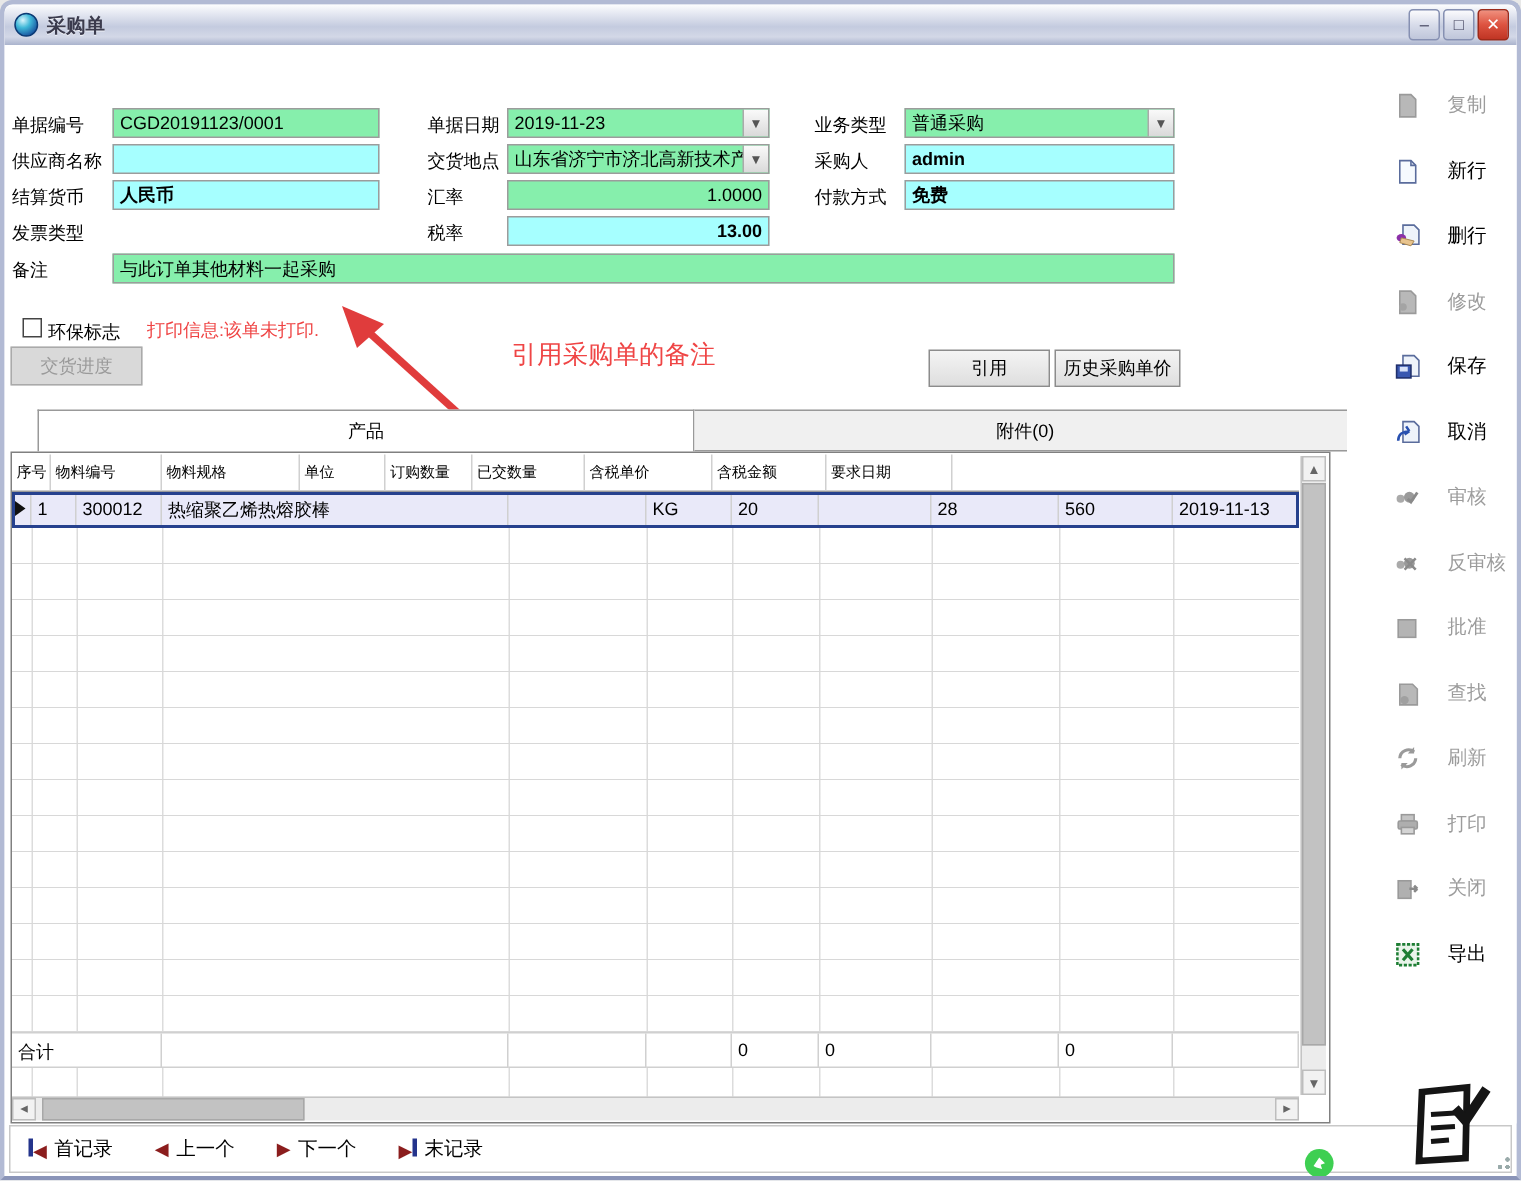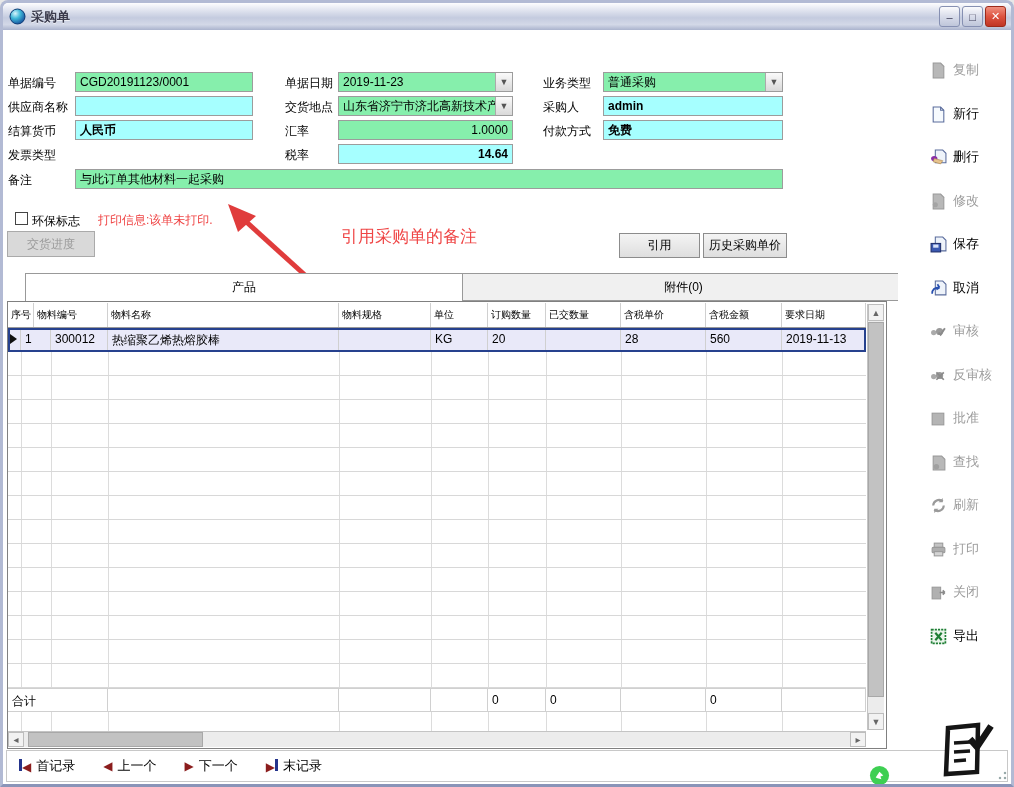--- a/index.html
+++ b/index.html
@@ -61,21 +61,21 @@
   .vscroll { position:absolute; right:2px; top:2px; width:17px; height:426px; background:#ececec; border-left:1px solid #c4c4c4; }
   .vs-btn { position:absolute; left:0; width:16px; height:17px; background:#f2f2f2; border:1px solid #bdbdbd;
     font-size:9px; color:#666; display:flex; align-items:center; justify-content:center; }
   .vs-thumb { position:absolute; left:0; top:18px; width:16px; height:375px; background:#c2c2c2; border:1px solid #a8a8a8; }
   .hscroll { position:absolute; left:0; bottom:1px; height:16px; width:858px; background:#ececec; border-top:1px solid #c4c4c4; }
   .hs-btn { position:absolute; top:0; width:16px; height:15px; background:#f2f2f2; border:1px solid #bdbdbd;
     font-size:10px; color:#666; display:flex; align-items:center; justify-content:center; }
   .hs-thumb { position:absolute; top:0; left:20px; width:175px; height:15px; background:#c2c2c2; border:1px solid #a8a8a8; }
 
   .tools { position:absolute; left:895px; top:27px; width:116px; bottom:35px; background:#fff; }
-  .tool { position:absolute; left:32px; display:flex; align-items:center; gap:6px; font-size:13px; color:#000; cursor:pointer; }
+  .tool { position:absolute; left:32px; display:flex; align-items:center; gap:18px; font-size:13px; color:#000; cursor:pointer; }
   .tool.disabled { color:#9c9c9c; }
   .tool svg { width:17px; height:17px; }
 
   .navbar { position:absolute; left:3px; right:3px; bottom:2px; height:32px; background:#fff; border:1px solid #c8c8c8; display:flex; align-items:center; }
   .nav-item { display:flex; align-items:center; gap:5px; font-size:13px; color:#000; margin-right:28px; cursor:pointer; }
   .nav-item:first-child { margin-left:12px; }
   .tri { color:#8b1d1d; font-size:12px; }
   .bar { display:inline-block; width:3px; height:12px; background:#24348c; }
   .redarrow { position:absolute; left:215px; top:168px; width:100px; height:85px; }
   .bigdoc { position:absolute; left:930px; top:716px; width:62px; height:62px; }
@@ -132,21 +132,21 @@
 
     <div class="ffield" style="left:335px;top:42px;width:175px;padding-right:18px">
       <span>2019-11-23</span>
       <span class="combo-arrow">▼</span>
     </div>
     <div class="ffield" style="left:335px;top:66px;width:175px;padding-right:18px">
       <span>山东省济宁市济北高新技术产</span>
       <span class="combo-arrow">▼</span>
     </div>
     <div class="ffield r" style="left:335px;top:90px;width:175px">1.0000</div>
-    <div class="ffield cyan r" style="left:335px;top:114px;width:175px">14.64</div>
+    <div class="ffield cyan r" style="left:335px;top:114px;width:175px">13.00</div>
 
     <div class="ffield" style="left:600px;top:42px;width:180px;padding-right:18px">
       <span>普通采购</span>
       <span class="combo-arrow">▼</span>
     </div>
     <div class="ffield cyan" style="left:600px;top:66px;width:180px">admin</div>
     <div class="ffield cyan" style="left:600px;top:90px;width:180px">免费</div>
 
     <div class="checkbox" style="left:12px;top:182px"></div>
     <div class="flabel" style="left:29px;top:183px">环保标志</div>
@@ -162,21 +162,20 @@
 
     <div class="tabs" style="top:243px">
       <div class="tab active">产品</div>
       <div class="tab inactive">附件(0)</div>
     </div>
 
     <div class="grid" style="top:271px">
       <div class="ghead">
         <div class="cell" style="width:26px">序号</div>
         <div class="cell" style="width:74px">物料编号</div>
-        <div class="cell" style="width:231px">物料名称</div>
         <div class="cell" style="width:92px">物料规格</div>
         <div class="cell" style="width:57px">单位</div>
         <div class="cell" style="width:58px">订购数量</div>
         <div class="cell" style="width:75px">已交数量</div>
         <div class="cell" style="width:85px">含税单价</div>
         <div class="cell" style="width:76px">含税金额</div>
         <div class="cell" style="width:84px">要求日期</div>
       </div>
 
       <div class="grow selected" style="top:26px">

